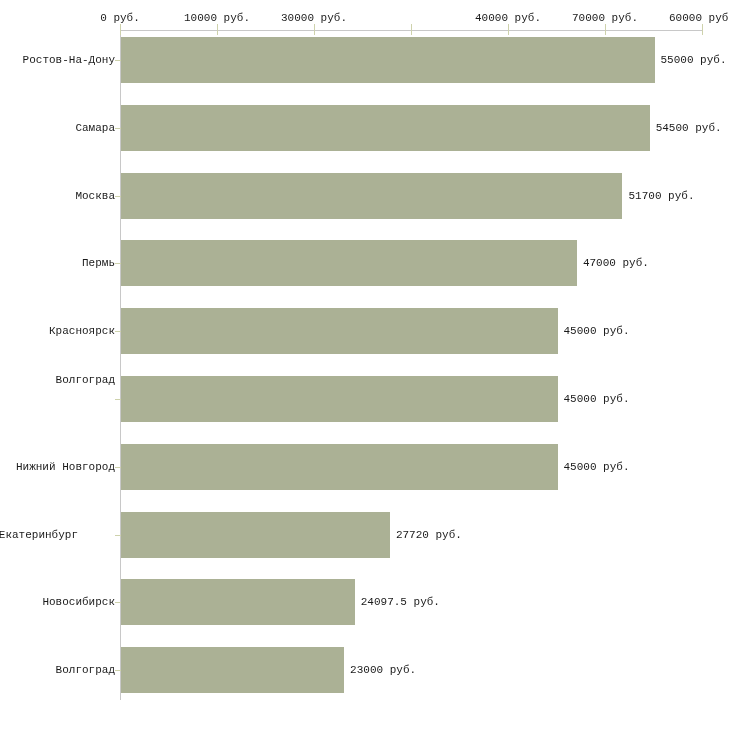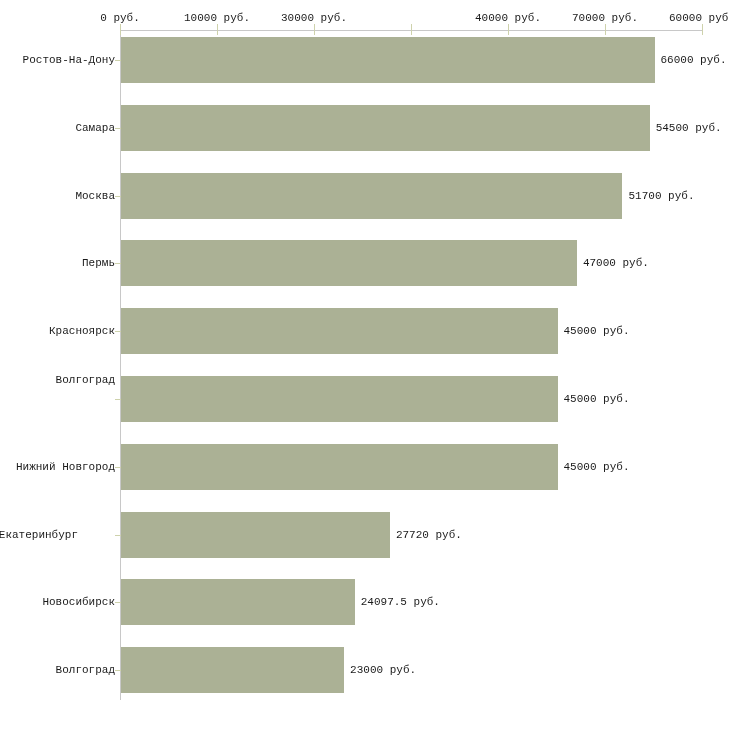--- a/index.html
+++ b/index.html
@@ -74,21 +74,21 @@
     <span class="x-axis-label" style="left: 411px; top: 18px; margin-top: 37px;">30000 руб.</span>
     <div class="x-tick" style="left: 508px; top: 24px; background: rgb(206, 210, 172);"></div>
     <span class="x-axis-label" style="left: 508px; top: 18px;">40000 руб.</span>
     <div class="x-tick" style="left: 605px; top: 24px; background: rgb(206, 210, 172);"></div>
     <span class="x-axis-label" style="left: 605px; top: 18px;">70000 руб.</span>
     <div class="x-tick" style="left: 702px; top: 24px; background: rgb(206, 210, 172);"></div>
     <span class="x-axis-label" style="left: 702px; top: 18px;">60000 руб.</span>
     <div class="y-tick" style="left: 115px; top: 60px; background: rgb(206, 210, 172);"></div>
     <span class="cat-label" style="right: 615px; top: 60px;">Ростов-На-Дону</span>
     <div class="bar" style="left: 121px; top: 37px; width: 533.5px; height: 46px; background: rgb(171, 177, 149);"></div>
-    <span class="value-label" style="left: 660.5px; top: 60px;">66000 руб.</span>
+    <span class="value-label" style="left: 660.5px; top: 60px;">55000 руб.</span>
     <div class="y-tick" style="left: 115px; top: 127.8px; background: rgb(206, 210, 172);"></div>
     <span class="cat-label" style="right: 615px; top: 127.8px;">Самара</span>
     <div class="bar" style="left: 121px; top: 104.8px; width: 528.65px; height: 46px; background: rgb(171, 177, 149);"></div>
     <span class="value-label" style="left: 655.65px; top: 127.8px;">54500 руб.</span>
     <div class="y-tick" style="left: 115px; top: 195.6px; background: rgb(206, 210, 172);"></div>
     <span class="cat-label" style="right: 615px; top: 195.6px;">Москва</span>
     <div class="bar" style="left: 121px; top: 172.6px; width: 501.49px; height: 46px; background: rgb(171, 177, 149);"></div>
     <span class="value-label" style="left: 628.49px; top: 195.6px;">51700 руб.</span>
     <div class="y-tick" style="left: 115px; top: 263.4px; background: rgb(206, 210, 172);"></div>
     <span class="cat-label" style="right: 615px; top: 263.4px;">Пермь</span>

